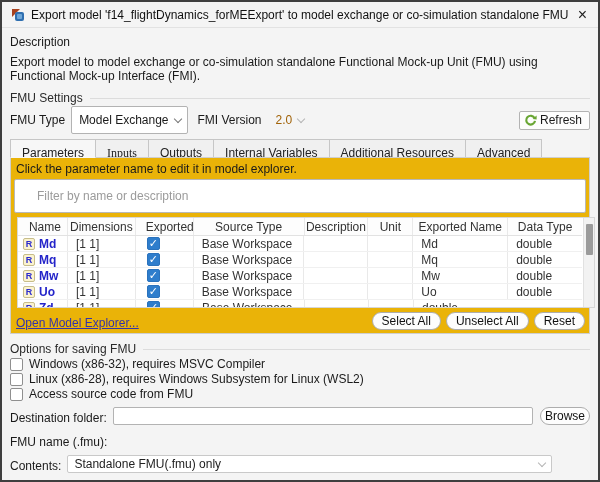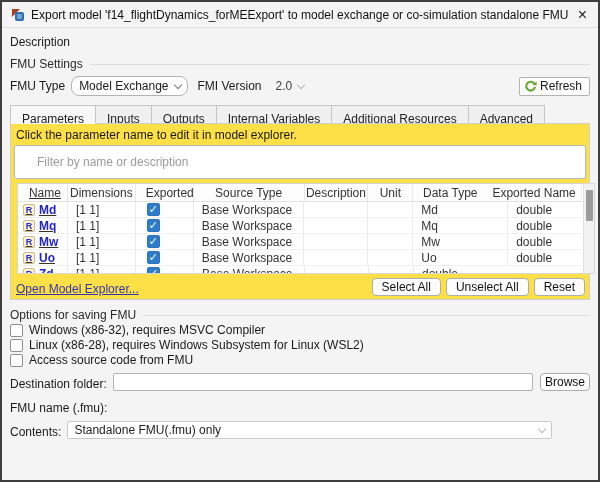--- a/index.html
+++ b/index.html
@@ -20,52 +20,52 @@
   .content { padding:0 8px; }
   .section-label { margin-top:7px; color:#1a1a1a; }
   .desc-text { margin-top:6px; color:#1a1a1a; }
   .group-head { margin-top:8px; display:flex; align-items:center; gap:7px; color:#2a2a2a; }
   .group-head::after { content:""; flex:1; border-top:1px solid #dcdcdc; }
   .chev { width:6px; height:6px; border-right:1.4px solid #777; border-bottom:1.4px solid #777; transform:rotate(45deg); margin:-3px 2px 0 6px; flex:0 0 auto; }
   .chev.dis { border-color:#b5b5b5; }
   
   .controls-row { margin-top:5px; display:flex; align-items:center; height:20px; }
   .ctl-label { margin-right:6px; }
-  .combo { display:inline-flex; align-items:center; background:#fff; border:1px solid #b3b3b3; border-radius:8px; height:20px; padding:0 4px 0 7px; }
-  .combo.disabled { background:transparent; border:1px solid transparent; color:#404040; }
+  .combo { display:inline-flex; align-items:center; background:#fff; border:1px solid #b3b3b3; border-radius:2px; height:28px; padding:0 4px 0 7px; }
+  .combo.disabled { background:transparent; border:1px solid transparent; color:#a16207; }
   .refresh-btn { margin-left:auto; display:inline-flex; align-items:center; gap:3px; background:#fdfdfd; border:1px solid #b3b3b3; border-radius:2px; height:19px; padding:0 7px 0 4px; }
   
   .tabs { display:flex; margin-top:8px; padding-left:0; }
   .tab { padding:6px 11px 3px; height:19px; background:#f0f0f0; border:1px solid #c6c6c6; border-right:none; color:#222; position:relative; top:1px; }
   .tab:last-child { border-right:1px solid #c6c6c6; }
   .tab.active { background:#f7f7f7; border-bottom:1px solid #f7f7f7; border-right:1px solid #c6c6c6; z-index:3; }
-  .tab.active + .tab { border-left:none; }
-  
-  .panel { border:1px solid #cfcfcf; background:#fde047; padding:2px 3px 3px; position:relative; z-index:1; }
+  .tab.active + .tab { border-left:none;font-family:Liberation Serif, serif; }
+  
+  .panel { border:1px solid #cfcfcf; background:#eab308; padding:2px 3px 3px; position:relative; z-index:1; }
   .hint { padding:2px 0 3px 2px; color:#1a1a1a; }
   .filter-input { width:100%; height:34px; border:1px solid #b8b8b8; border-radius:2px; background:#fff; padding:0 22px; font:12px "Liberation Sans", sans-serif; color:#333; }
   .filter-input::placeholder { color:#9b9b9b; }
   
   .tbl { position:relative; margin:4px 0 0 3px; width:578px; height:91px; background:#fff; border:1px solid #d7d7d7; overflow:hidden; }
   .tbl-inner { margin-right:12px; }
   .tr { display:flex; height:16px; align-items:center; border-bottom:1px solid #f0f0f0; background:#fff; }
   .tr.head { height:18px; background:#fdfdfd; border-bottom:1px solid #e2e2e2; color:#8f8f8f; }
   .td { height:100%; display:flex; align-items:center; padding-left:8px; border-right:1px solid #e9e9e9; overflow:hidden; white-space:nowrap; color:#333; }
   .head .td { justify-content:center; padding-left:0; }
   .c0{width:50px} .c1{width:68px} .c2{width:58px} .c3{width:111px} .c4{width:64px} .c5{width:45px} .c6{width:95px} .c7{width:74px; border-right:none}
-  .td.c0 { padding-left:5px; gap:4px;text-decoration:underline; }
+  .td.c0 { padding-left:5px; gap:4px; }
   .r-icon { width:12px; height:12px; flex:0 0 auto; background:#fbf3cf; border:1px solid #c7bd8a; border-radius:2px; color:#2b2bcd; font-size:9px; font-weight:bold; display:inline-flex; align-items:center; justify-content:center; }
   .var-name { color:#2424c9; font-weight:bold; }
   .td.c2 { padding-left:11px; }
   .vscroll { position:absolute; top:0; right:0; bottom:0; width:11px; background:#f2f2f2; border-left:1px solid #e1e1e1; }
   .vthumb { position:absolute; top:6px; left:2px; width:7px; height:31px; background:#9b9b9b; border-radius:1px; }
   
   .panel-foot { display:flex; align-items:flex-end; margin-top:4px; padding:0 1px 0 2px; height:18px; }
   .link { color:#3434aa; text-decoration:underline; cursor:pointer; }
-  .btn { background:#fdfdfd; border:1px solid #adadad; border-radius:4px; height:18px; padding:0 9px; font:12px "Liberation Sans", sans-serif; color:#111; display:inline-flex; align-items:center; justify-content:center; }
+  .btn { background:#fdfdfd; border:1px solid #adadad; border-radius:9px; height:18px; padding:0 9px; font:12px "Liberation Sans", sans-serif; color:#111; display:inline-flex; align-items:center; justify-content:center; }
   .panel-foot .btn { margin-left:5px; }
   .panel-foot .spacer { flex:1; }
   
   .sub-label { margin-top:6px; }
   .cb-row { margin-top:1px; display:flex; align-items:center; gap:6px; height:14px; }
   .cb { width:13px; height:13px; flex:0 0 auto; border:1px solid #8f8f8f; border-radius:2px; background:#fff; position:relative; }
   .cb.checked { background:#2e7dcc; border-color:#2a72bd; }
   .cb.checked::after { content:"✓"; position:absolute; left:1px; top:-1px; color:#fff; font-size:11px; line-height:13px; }
   .field-row { margin-top:6px; display:flex; align-items:flex-end; height:18px; }
   .field-row .lbl { margin-right:6px; white-space:nowrap; }
@@ -85,20 +85,21 @@
     <rect x="4" y="4" width="9" height="9" rx="2" fill="#2f6fb0"></rect>
     <rect x="6" y="6" width="5" height="5" rx="1" fill="#6fa7d8"></rect>
   </svg>
   <span class="title">Export model 'f14_flightDynamics_forMEExport' to model exchange or co-simulation standalone FMU</span>
   <span class="close-x">×</span>
 </div>
 
 <div class="content">
 
   <div class="section-label">Description</div>
+  <div class="desc-text">Export model to model exchange or co-simulation standalone Functional Mock-up Unit (FMU) using Functional Mock-up Interface (FMI).</div>
 
   <div class="group-head">
     <span>FMU Settings</span>
   </div>
 
   <div class="controls-row">
     <span class="ctl-label">FMU Type</span>
     <span class="combo">
       <span>Model Exchange</span>
       <span class="chev"></span>
@@ -132,22 +133,22 @@
 
     <div class="tbl">
       <div class="tbl-inner">
         <div class="tr head">
           <span class="td c0">Name</span>
           <span class="td c1">Dimensions</span>
           <span class="td c2">Exported</span>
           <span class="td c3">Source Type</span>
           <span class="td c4">Description</span>
           <span class="td c5">Unit</span>
+          <span class="td c6">Exported Name</span>
           <span class="td c7">Data Type</span>
-          <span class="td c6">Exported Name</span>
         </div>
 
         <div class="tr">
           <span class="td c0">
             <span class="r-icon">R</span>
             <span class="var-name">Md</span>
           </span>
           <span class="td c1">[1 1]</span>
           <span class="td c2">
               <span class="cb checked"></span>

